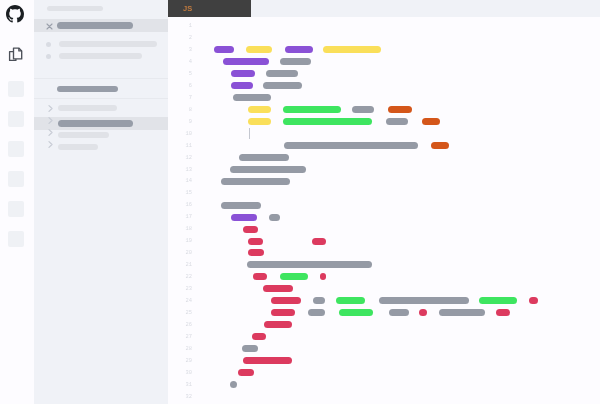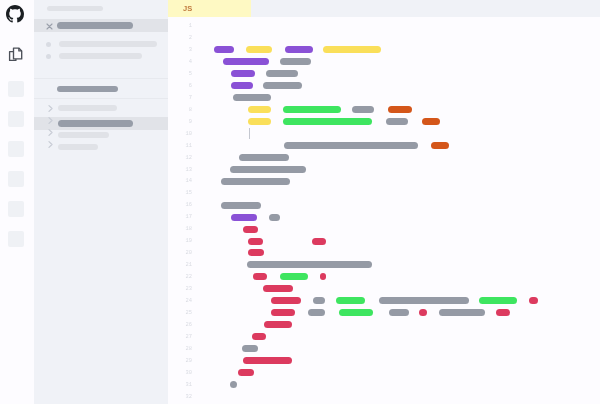--- a/index.html
+++ b/index.html
@@ -24,21 +24,21 @@
   .hr{position:absolute;left:0;width:134px;height:1px;background:#e7e9ee;}
   .dot{position:absolute;width:5px;height:5px;border-radius:50%;background:#d9dce3;}
   .chev{position:absolute;width:7px;height:9px;overflow:visible;}
   .chev path{fill:none;stroke:#c9cdd6;stroke-width:1.3;stroke-linecap:round;stroke-linejoin:round;}
   #close-icon{position:absolute;width:7px;height:7px;overflow:visible;}
   #close-icon path{stroke:#9ba0ab;stroke-width:1.1;stroke-linecap:round;}
 
   
   #editor{position:absolute;left:168px;top:0;width:432px;height:404px;background:#fdfcff;}
   #tabstrip{position:absolute;left:0;top:0;width:432px;height:17px;background:#f0f2f7;}
-  #tab-active{position:absolute;left:0;top:0;width:83px;height:17px;background:#fef9c3;}
+  #tab-active{position:absolute;left:0;top:0;width:83px;height:17px;background:#404040;}
   #tab-label{position:absolute;left:15px;top:3.5px;font-size:7.5px;font-weight:bold;
              color:#c07a3e;letter-spacing:.2px;line-height:9px;}
   #gutter{position:absolute;left:0;top:0;width:24px;height:404px;}
   .ln{position:absolute;left:0;width:24px;text-align:right;font-size:5.4px;color:#d9dbe2;
       line-height:6px;font-family:"Liberation Mono","DejaVu Sans Mono",monospace;}
   #code{position:absolute;left:0;top:0;width:432px;height:404px;}
   .tok{position:absolute;height:7px;border-radius:3.5px;}
   #caret{position:absolute;width:1.1px;height:11px;background:#c4c7d0;}
 </style>
 </head>

